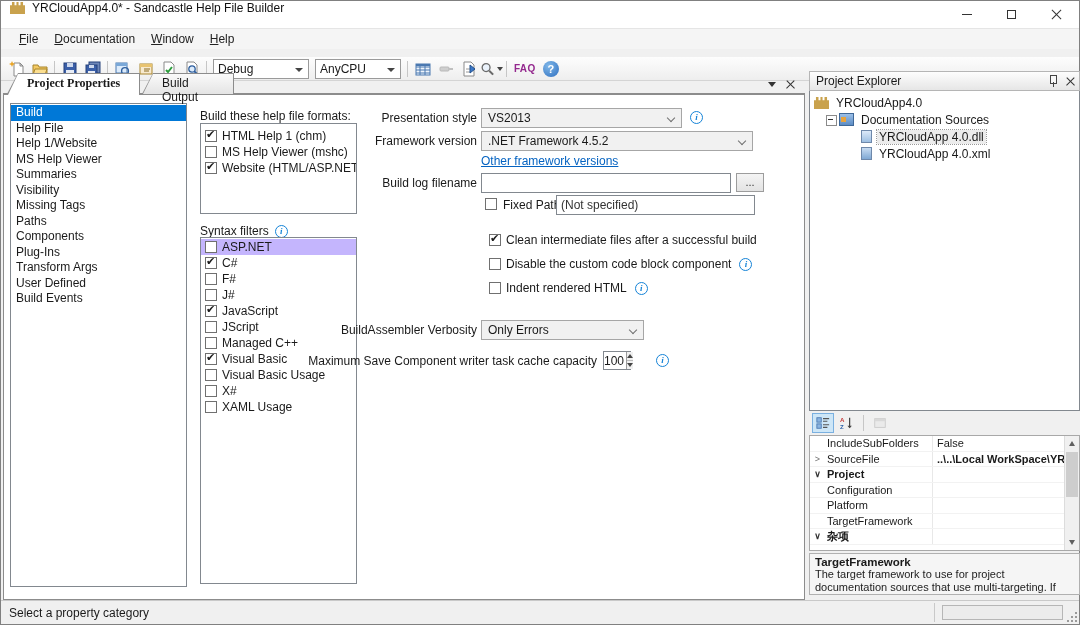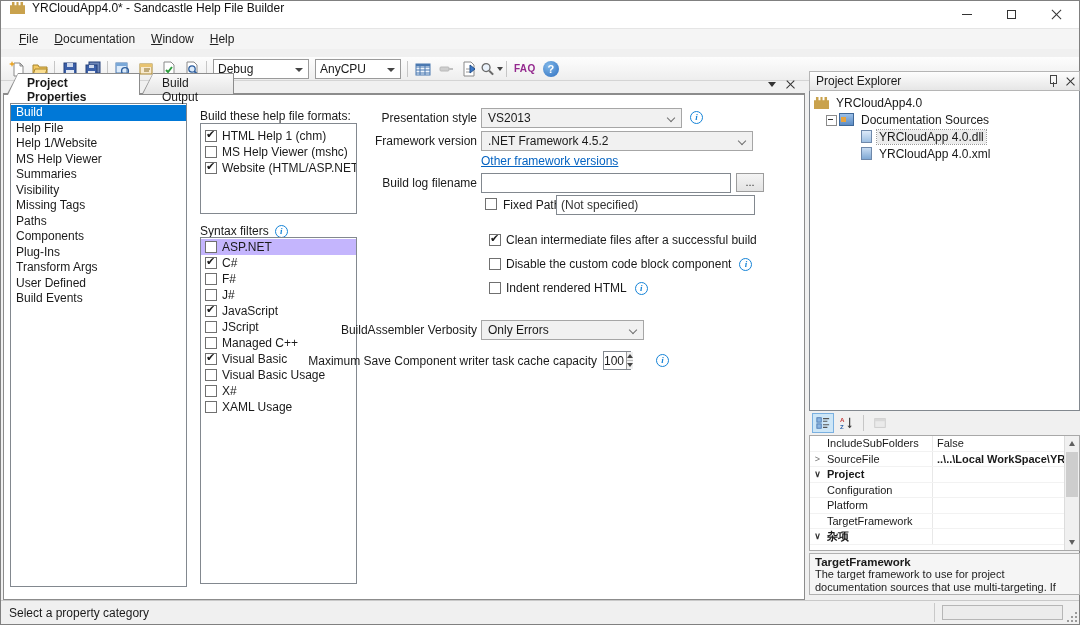--- a/index.html
+++ b/index.html
@@ -43,21 +43,21 @@
   
   .doc-area{position:absolute; left:2px; top:72px; width:802px; height:527px;}
   .tabstrip{position:relative; height:21px;}
   .tabstrip::after{content:""; position:absolute; left:0; right:0; bottom:0; height:1px; background:#8c8c8c;}
   .tab{position:absolute; top:0; height:21px; z-index:2;}
   .tab .edge{position:absolute; inset:0; background:#8c8c8c; clip-path:polygon(11px 0,100% 0,100% 100%,0 100%);}
   .tab .face{position:absolute; left:1px; right:1px; top:1px; bottom:0; clip-path:polygon(10px 0,100% 0,100% 100%,0 100%);}
   .tab .lbl{position:relative; z-index:3; display:block; padding:3px 12px 0 20px; font-size:12px;}
   .tab-active{left:4px; width:133px; z-index:3;}
   .tab-active .face{background:#fff; bottom:-1px;}
-  .tab-active .lbl{font-weight:bold;}
+  .tab-active .lbl{font-weight:bold;font-family:Liberation Serif, serif;}
   .tab-inactive{left:139px; width:92px;}
   .tab-inactive .face{background:linear-gradient(#fafafa,#e4e4e4);}
   .strip-ctrl{position:absolute; top:4px; z-index:4; width:14px; height:14px; display:flex; align-items:center; justify-content:center;}
   .strip-drop{right:26px;}
   .strip-drop .tri{width:0;height:0;border-left:4px solid transparent;border-right:4px solid transparent;border-top:5px solid #333;}
   .strip-close{right:8px; position:absolute;}
   .xglyph{position:relative; width:9px; height:9px;}
   .xglyph::before,.xglyph::after{content:""; position:absolute; left:-1px; top:4px; width:11px; height:1.4px; background:#333;}
   .xglyph::before{transform:rotate(45deg);} .xglyph::after{transform:rotate(-45deg);}
 

